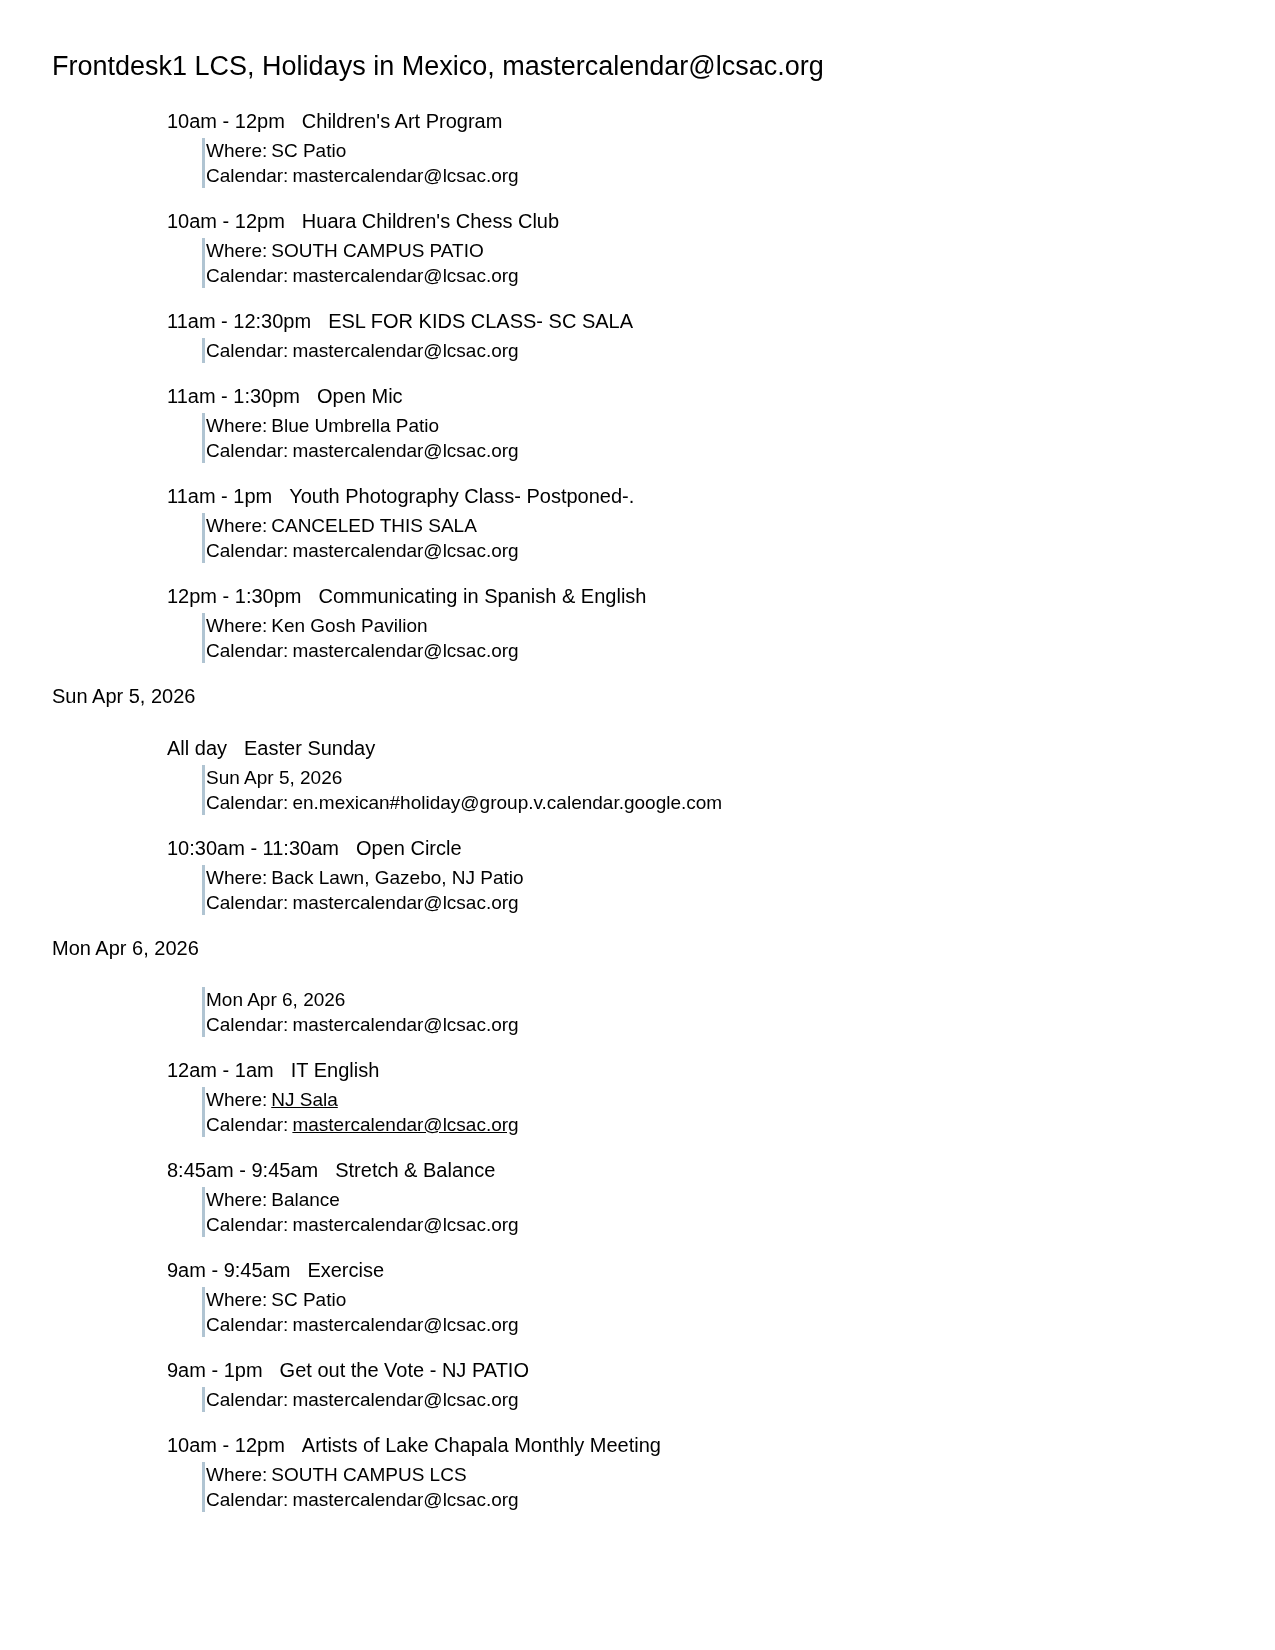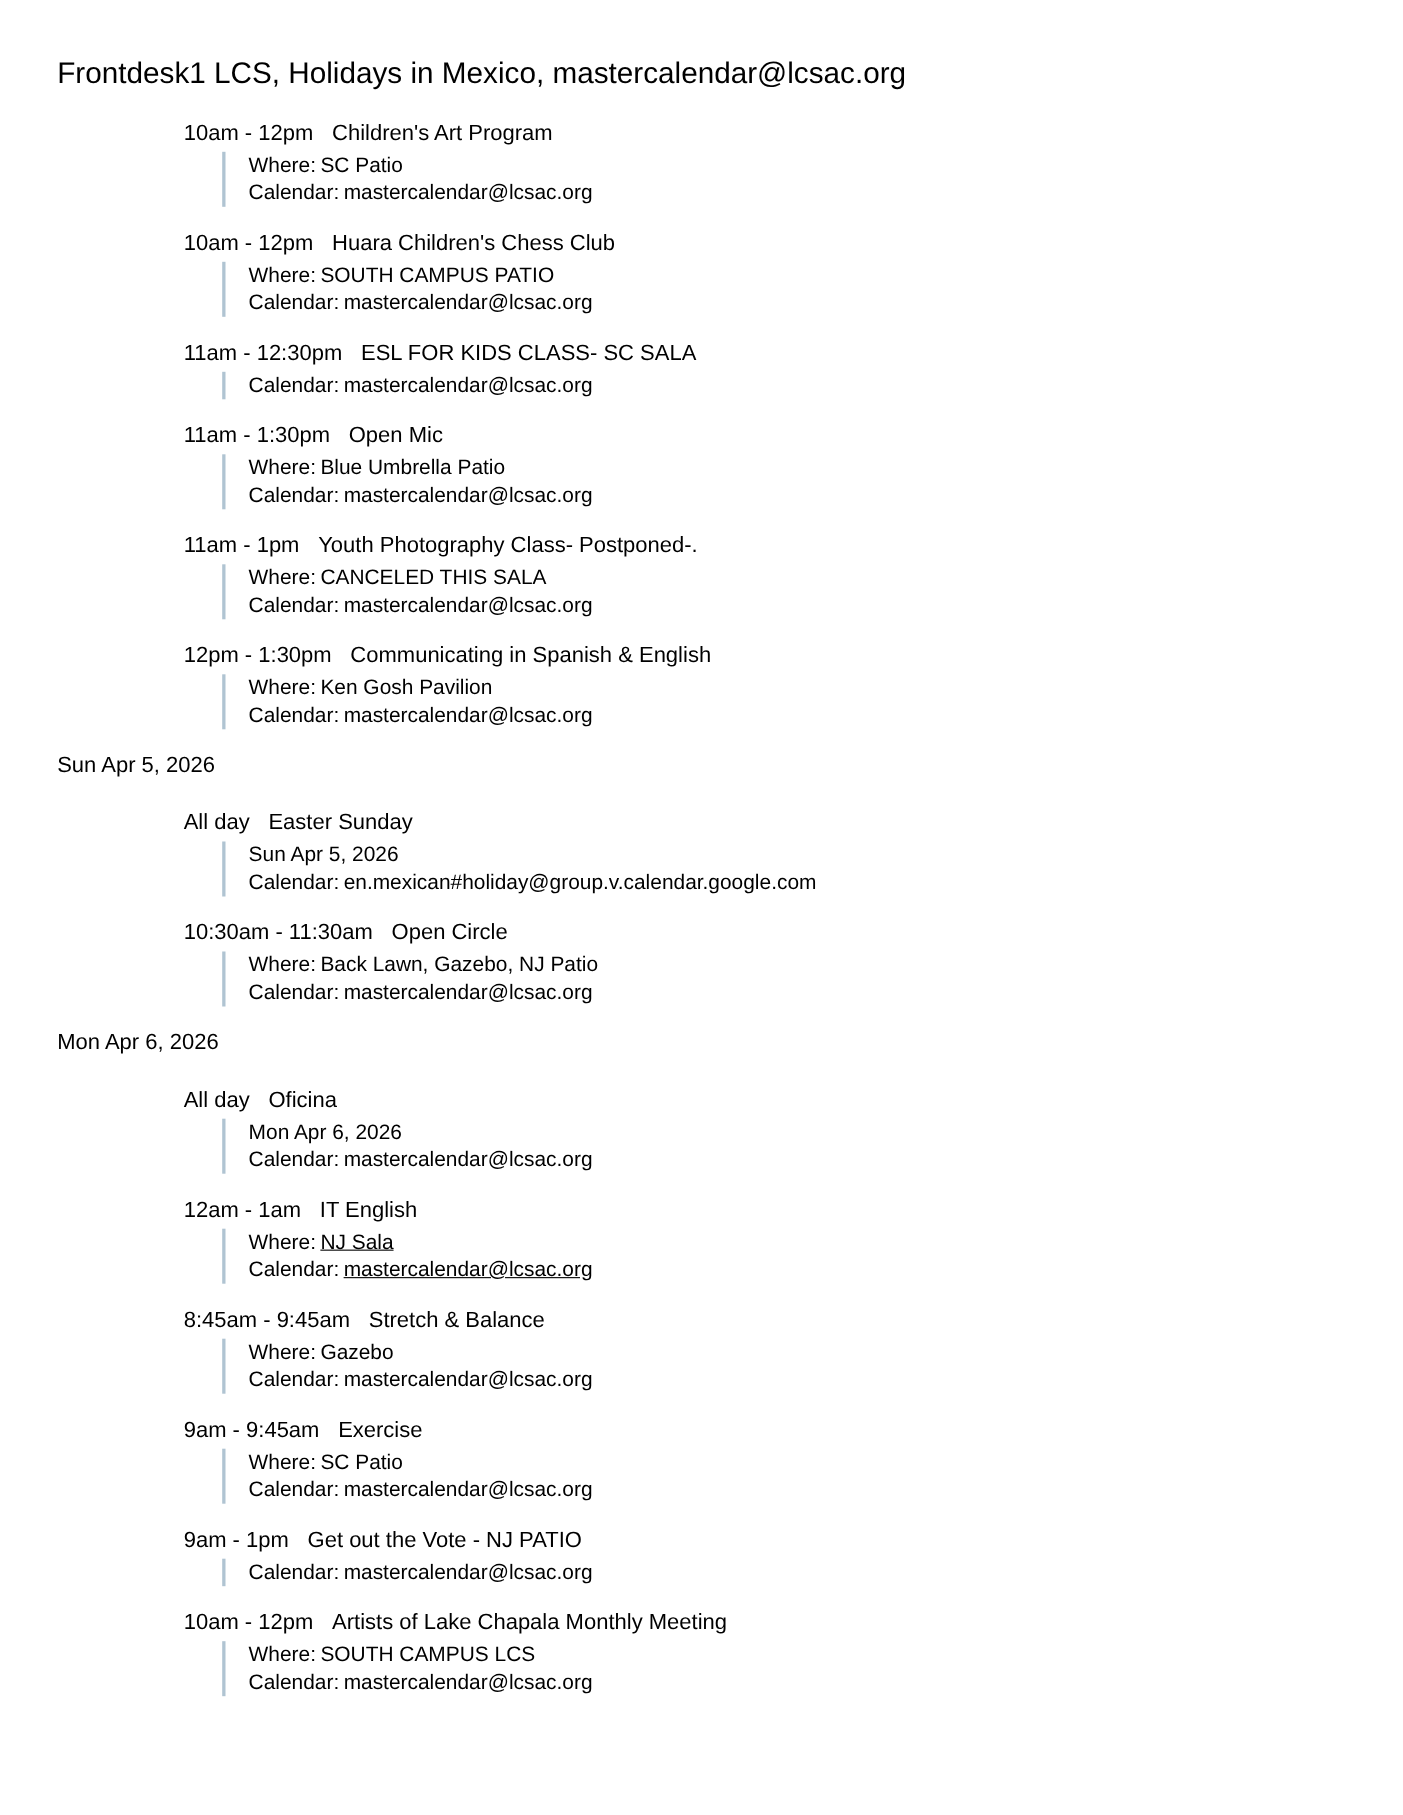--- a/index.html
+++ b/index.html
@@ -44,21 +44,21 @@
     white-space: nowrap;
   }
   .event-time {
     display: inline-block;
     margin-right: 17px;
   }
   .event-title { display: inline; }
   .event-details {
     margin-left: 150px;
     border-left: 3px solid #737373;
-    padding-left: 21px;
+    padding-left: 1px;
     font-size: 19px;
     line-height: 25px;
   }
   .detail-line { white-space: nowrap; }
   .detail-label {
     display: inline-block;
     margin-right: 4px;
   }
   .detail-value { display: inline; }
 </style>
@@ -192,23 +192,20 @@
   </div>
 </div>
   </div>
 </div>
   </div>
 
   <div class="section">
     <div class="date-heading">Mon Apr 6, 2026</div>
     <div class="section-events">
   <div class="event">
-    <div class="event-title-row">
-      <span class="event-time">All day</span><span class="event-title">Oficina</span>
-    </div>
     <div class="event-details" style="border-left-color: rgb(176, 196, 210);">
   <div class="detail-line">
     <span class="detail-value">Mon Apr 6, 2026</span>
   </div>
 
   <div class="detail-line">
     <span class="detail-label">Calendar:</span><span class="detail-value">mastercalendar@lcsac.org</span>
   </div>
 </div>
   </div>
@@ -227,21 +224,21 @@
   </div>
 </div>
   </div>
 
   <div class="event">
     <div class="event-title-row">
       <span class="event-time">8:45am - 9:45am</span><span class="event-title">Stretch &amp; Balance</span>
     </div>
     <div class="event-details" style="border-left-color: rgb(176, 196, 210);">
   <div class="detail-line">
-    <span class="detail-label">Where:</span><span class="detail-value">Gazebo</span>
+    <span class="detail-label">Where:</span><span class="detail-value">Balance</span>
   </div>
 
   <div class="detail-line">
     <span class="detail-label">Calendar:</span><span class="detail-value">mastercalendar@lcsac.org</span>
   </div>
 </div>
   </div>
 
   <div class="event">
     <div class="event-title-row">

